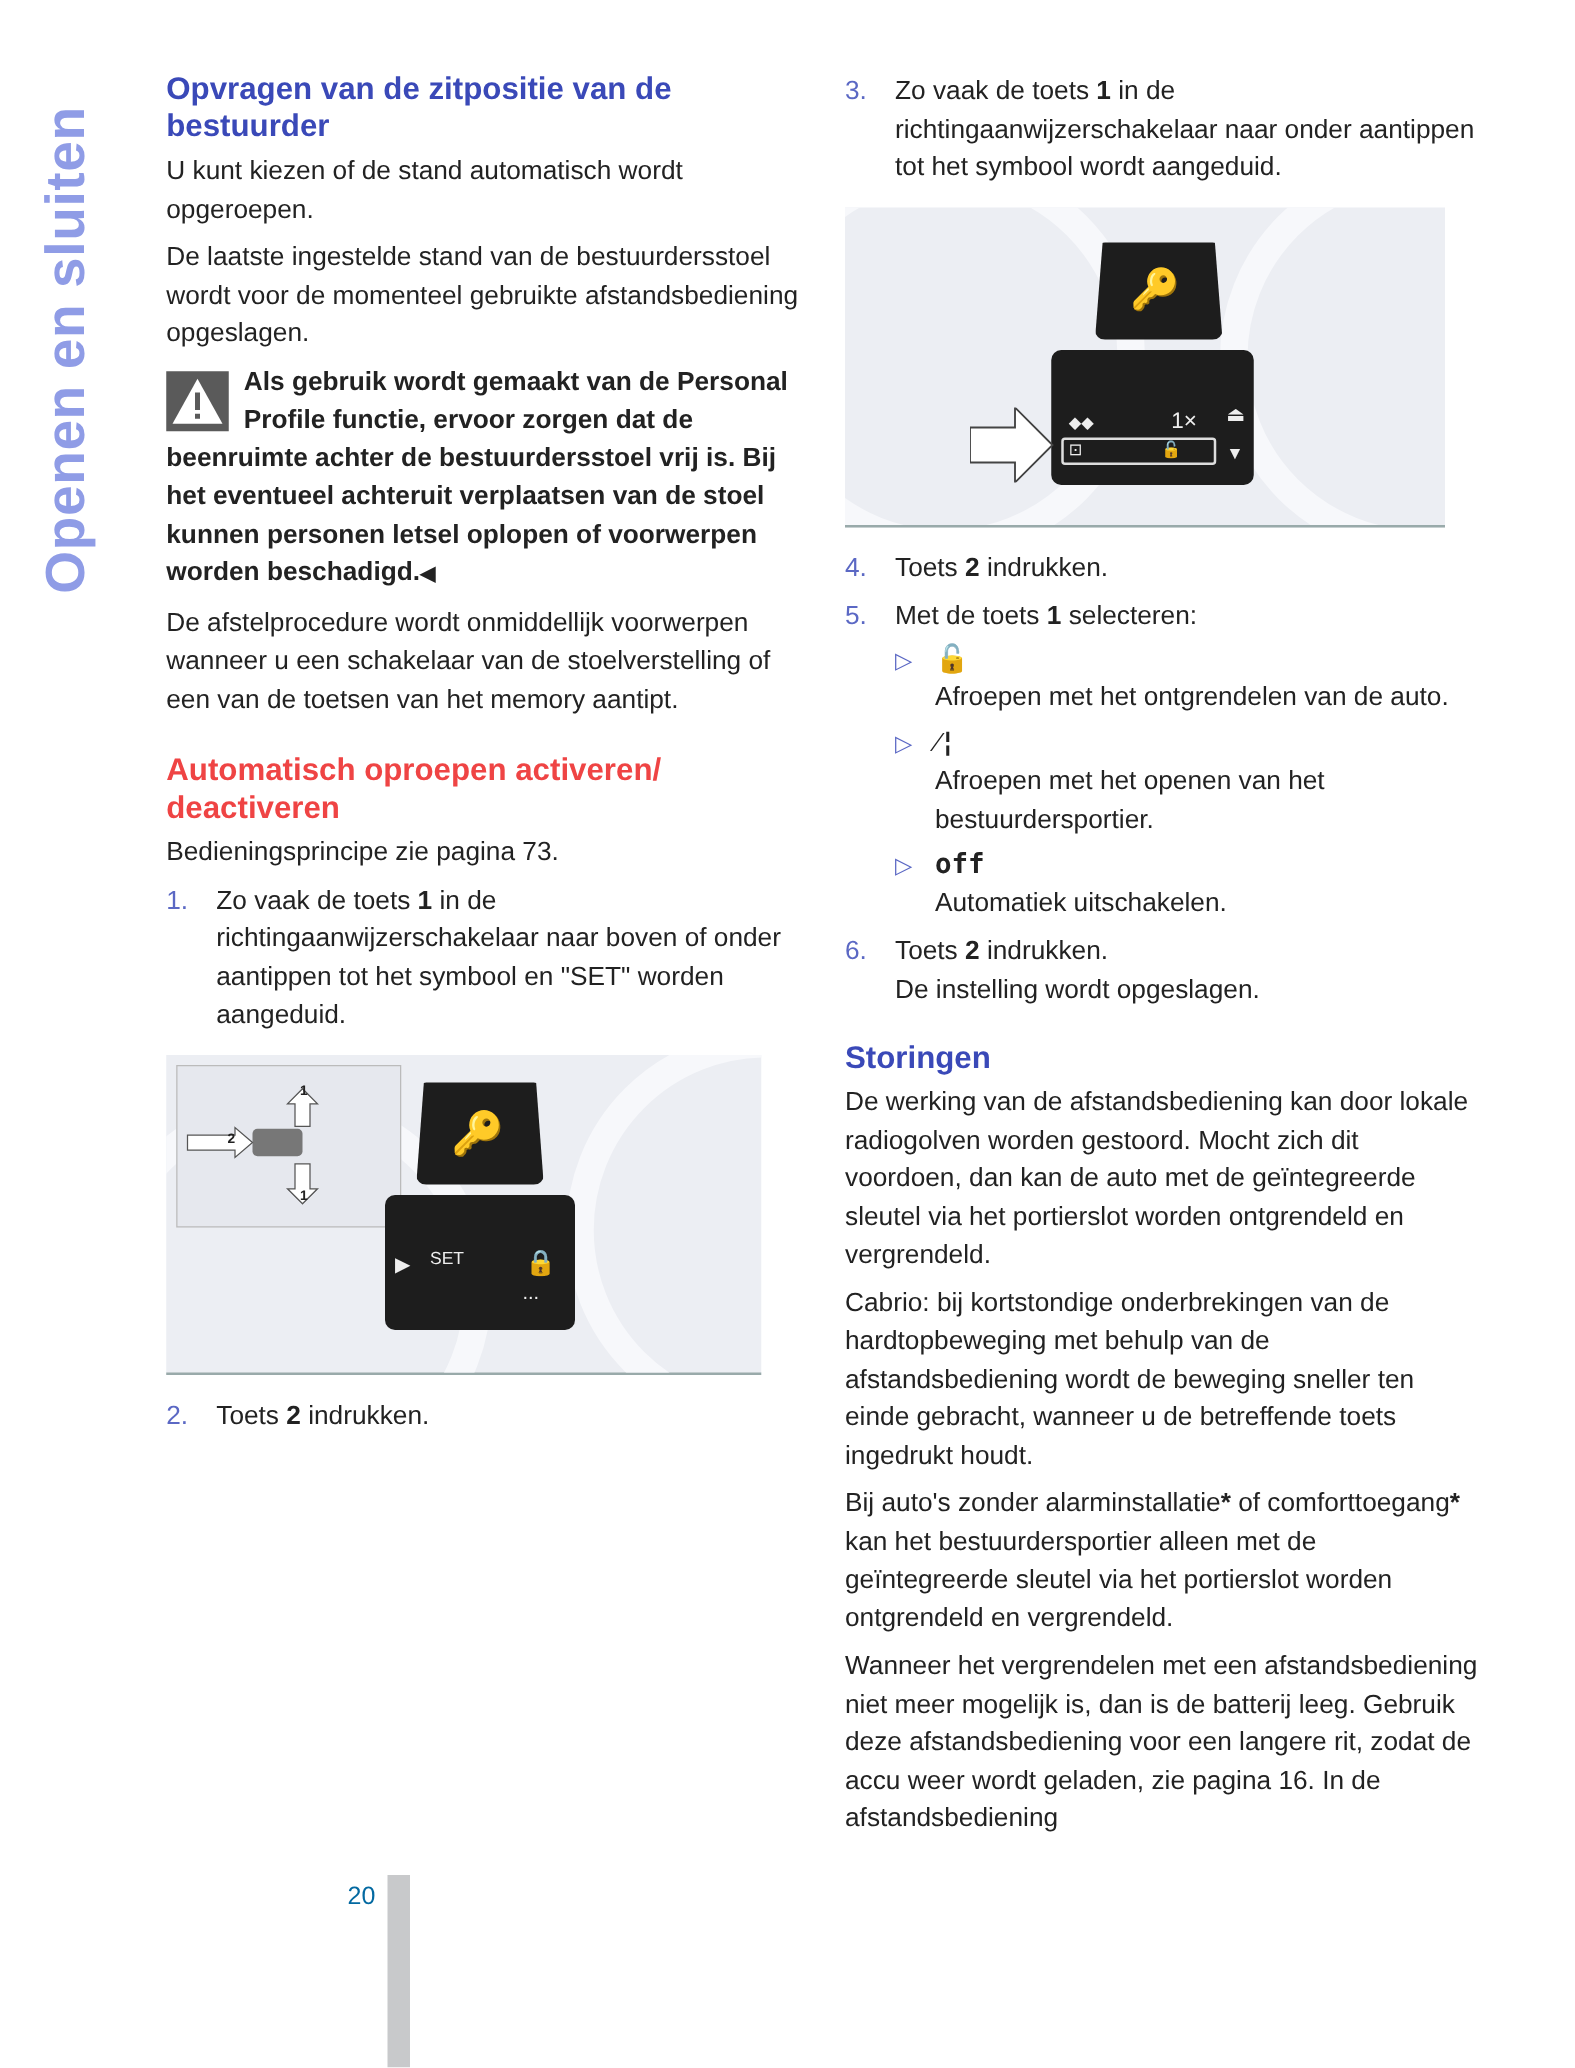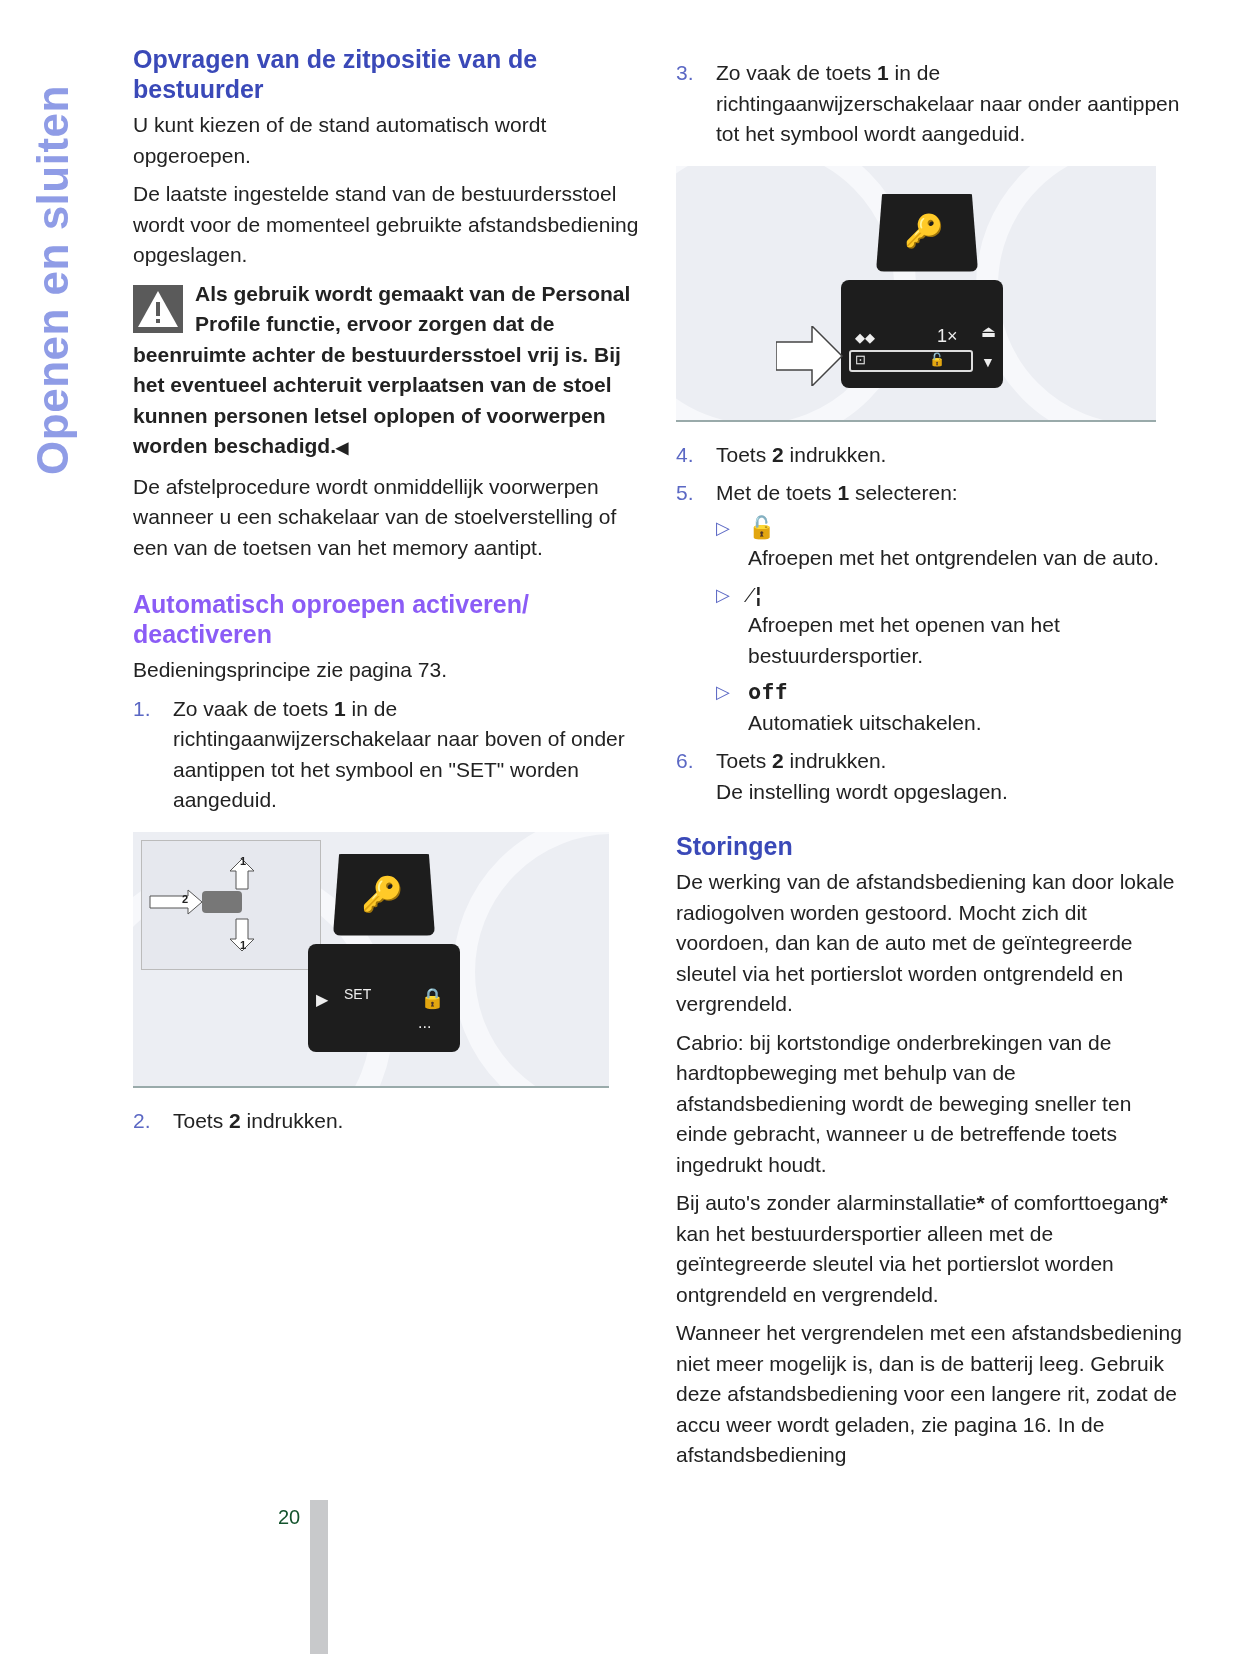--- a/index.html
+++ b/index.html
@@ -2,44 +2,44 @@
 <html><head>
 <meta charset="utf-8">
 <style>
   * { box-sizing: border-box; margin: 0; padding: 0; }
   html, body { width: 1260px; height: 1654px; background: #fff; overflow: hidden; }
   body { position: relative; font-family: "Liberation Sans", sans-serif; color: #222; }
   .side-tab { position: absolute; left: 28px; top: 60px; width: 50px; height: 440px; }
   .side-tab span { position: absolute; left: 50%; top: 50%; transform: translate(-50%,-50%) rotate(-90deg);
     white-space: nowrap; font-size: 44px; font-weight: bold; color: #8f9ce6; letter-spacing: 0.5px; }
   .col { position: absolute; }
-  .col-left { left: 133px; top: 44px; width: 510px; }
+  .col-left { left: 133px; top: 56px; width: 510px; }
   .col-right { left: 676px; top: 58px; width: 510px; }
   h2.h1 { font-size: 25px; font-weight: bold; color: #3a49b8; line-height: 30px; margin-bottom: 6px; }
-  h2.h2 { font-size: 25px; font-weight: bold; color: #8b5cf6; line-height: 30px; margin-bottom: 6px; }
+  h2.h2 { font-size: 25px; font-weight: bold; color: #ef4444; line-height: 30px; margin-bottom: 6px; }
   p { font-size: 21px; line-height: 30.5px; margin-bottom: 8px; }
   .warn { position: relative; font-weight: bold; }
   .warn-icon { float: left; width: 50px; height: 48px; background: #5a5a5a; margin: 6px 12px 2px 0; position: relative; }
   .warn-icon svg { position: absolute; left: 3px; top: 3px; }
   .end-mark { font-size: 16px; }
   ol { list-style: none; }
   ol li { position: relative; padding-left: 40px; font-size: 21px; line-height: 30.5px; margin-bottom: 8px; }
   ol li .num { position: absolute; left: 0; top: 0; color: #5b68c4; }
   .sub { list-style: none; margin: 4px 0 6px 0; }
   .sub li { position: relative; padding-left: 32px; font-size: 21px; line-height: 30.5px; margin-bottom: 6px; }
   .sub li .tri { position: absolute; left: 0; top: 0; color: #5b68c4; font-size: 18px; }
   .sym { font-family: "DejaVu Sans Mono", monospace; font-size: 22px; font-weight: bold; }
   .figure { position: relative; background: #eceef3; border-bottom: 2px solid #9aa; overflow: hidden; margin: 16px 0 18px 0; }
   .fig1 { width: 476px; height: 256px; margin-left: 0; }
   .fig2 { width: 480px; height: 256px; }
   .gauge { position: absolute; border-radius: 50%; border: 22px solid #f7f8fb; }
   .dark { position: absolute; background: #1d1d1d; border-radius: 8px; color: #eee; }
   .key-btn { clip-path: polygon(6% 0, 94% 0, 100% 100%, 0 100%); }
   .inset { position: absolute; left: 8px; top: 8px; width: 180px; height: 130px; background: #e6e8ee; border: 1px solid #bbb; }
-  .pagenum { position: absolute; left: 278px; top: 1506px; font-size: 20px; color: #14532d; }
+  .pagenum { position: absolute; left: 278px; top: 1506px; font-size: 20px; color: #0369a1; }
   .pagebar { position: absolute; left: 310px; top: 1500px; width: 18px; height: 154px; background: #c8c9cb; }
   b { font-weight: bold; }
 </style>
 </head>
 <body>
 
 <div class="side-tab">
     <span>Openen en sluiten</span>
   </div>
 

